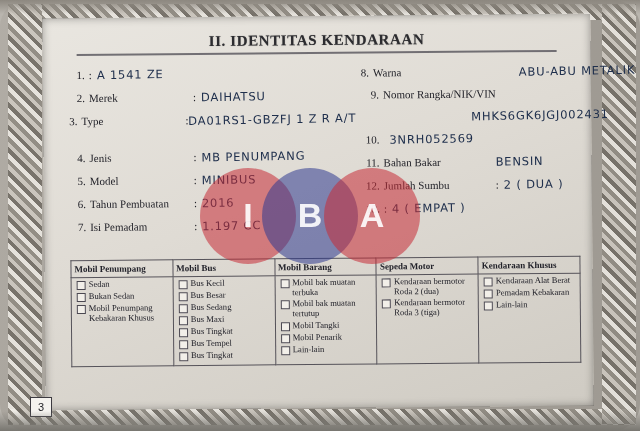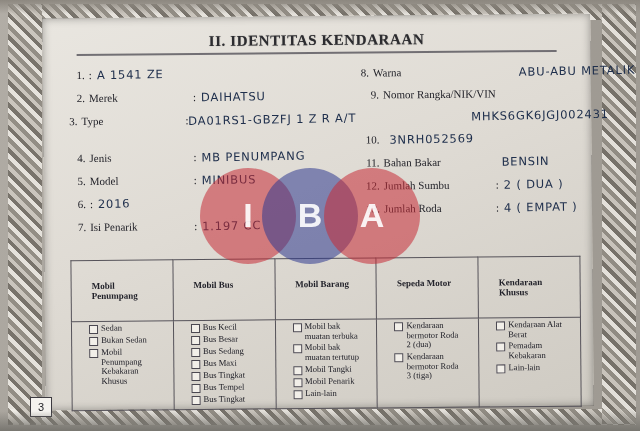--- a/index.html
+++ b/index.html
@@ -8,20 +8,21 @@
     background:#b9b5ae;
     font-family:"Liberation Serif", serif;
     position:relative;
   }
   
   #page{
     position:absolute;left:0;top:0;width:640px;height:431px;
     background:
       linear-gradient(115deg, rgba(255,255,255,.10) 0%, rgba(0,0,0,.06) 60%),
       #a9a49c;
+    border-radius: 27px;
   }
   
   .frame-edge{
     position:absolute;
     background:
       repeating-linear-gradient(45deg, #6f6a62 0 4px, #cfcac2 4px 8px, #8e8980 8px 12px, #efece6 12px 16px);
     opacity:.85;
   }
   #frame-left{left:8px;top:4px;width:34px;height:420px;}
   #frame-right{right:4px;top:4px;width:34px;height:420px;}
@@ -74,24 +75,24 @@
   
   table.cbt{
     position:absolute;left:18px;top:236px;width:510px;
     border-collapse:collapse;
     font-size:8.6px;
     color:#22222a;
   }
   table.cbt th,table.cbt td{
     border:1px solid #56535a;
     vertical-align:top;
-    padding:2px 17px;
+    padding:2px 5px;
     width:20%;
   }
-  table.cbt th{font-weight:bold;text-align:left;font-size:9px;padding:20px;}
+  table.cbt th{font-weight:bold;text-align:left;font-size:9px;padding:3px;}
   .cb{display:flex;align-items:flex-start;margin-bottom:2px;line-height:1.12;}
   .box{
     width:7px;height:7px;border:1px solid #4b4851;
     margin-right:3px;margin-top:1px;flex:0 0 auto;background:#f2efe9;
   }
   .cbtext{flex:1;}
 
   
   #pagetab{
     position:absolute;left:30px;bottom:14px;
@@ -160,26 +161,27 @@
             <span class="val">MB PENUMPANG</span>
           </div>
           <div class="row">
             <span class="num">5.</span>
             <span class="lbl">Model</span>
             <span class="colon">:</span>
             <span class="val">MINIBUS</span>
           </div>
           <div class="row">
             <span class="num">6.</span>
+            <span class="lbl">Tahun Pembuatan</span>
             <span class="colon">:</span>
             <span class="val">2016</span>
           </div>
           <div class="row">
             <span class="num">7.</span>
-            <span class="lbl">Isi Penarik</span>
+            <span class="lbl">Isi Pemadam</span>
             <span class="colon">:</span>
             <span class="val">1.197 CC</span>
           </div>
         </div>
 
         <div class="col-right">
           <div class="row">
             <span class="num">8.</span>
             <span class="lbl">Warna</span>
             <span class="val" style="margin-left:34px">ABU-ABU METALIK</span>
@@ -191,31 +193,30 @@
           <div class="row">
             <span class="val" style="margin-left:110px">MHKS6GK6JGJ002431</span>
           </div>
           <div class="row">
             <span class="num">10.</span>
             <span class="val" style="margin-left:6px">3NRH052569</span>
           </div>
           <div class="row">
             <span class="num">11.</span>
             <span class="lbl">Bahan Bakar</span>
-            <span class="val" style="margin-left:6px">BENSIN</span>
+            <span class="val" style="">BENSIN</span>
           </div>
           <div class="row">
             <span class="num">12.</span>
             <span class="lbl">Jumlah Sumbu</span>
             <span class="colon">:</span>
             <span class="val">2 ( DUA )</span>
           </div>
           <div class="row">
             <span class="num">13.</span>
-            <span class="lbl">Jumlah Roda</span>
             <span class="colon">:</span>
             <span class="val">4 ( EMPAT )</span>
           </div>
         </div>
       </div>
 
       <table class="cbt">
         <tbody>
             <tr>
           <th>Mobil Penumpang</th>

